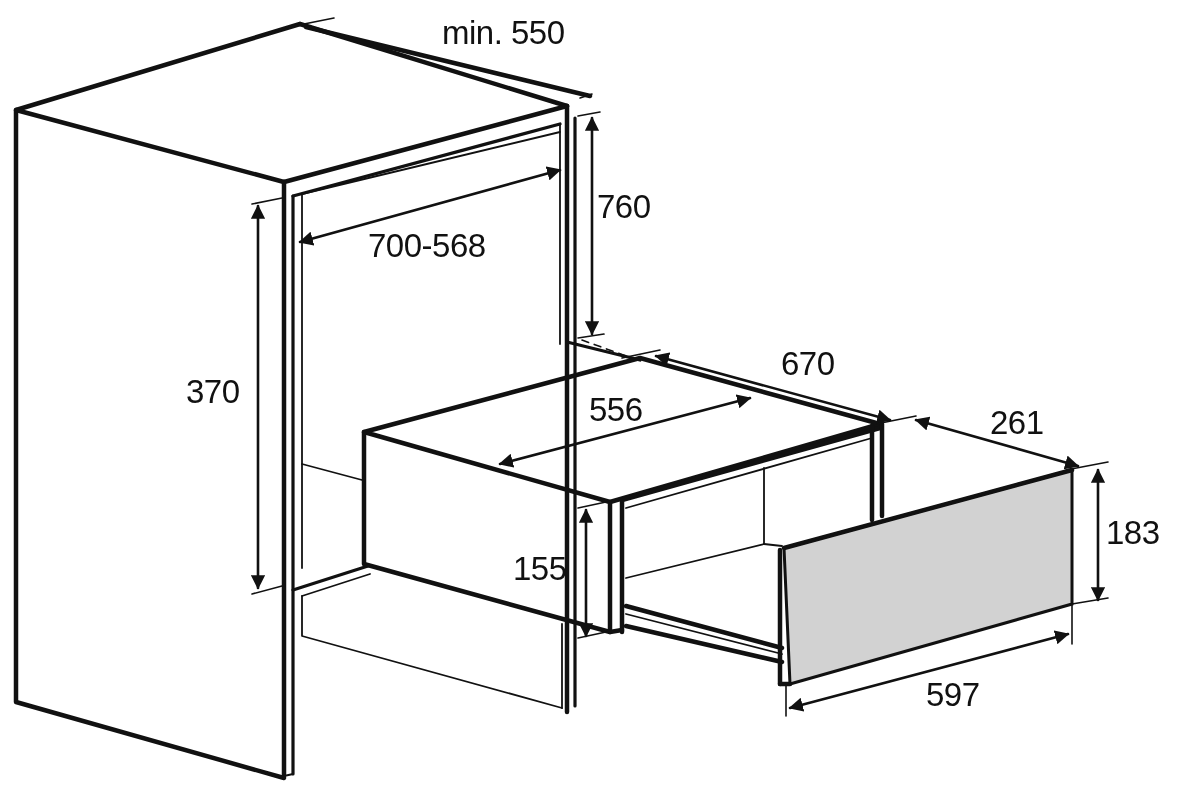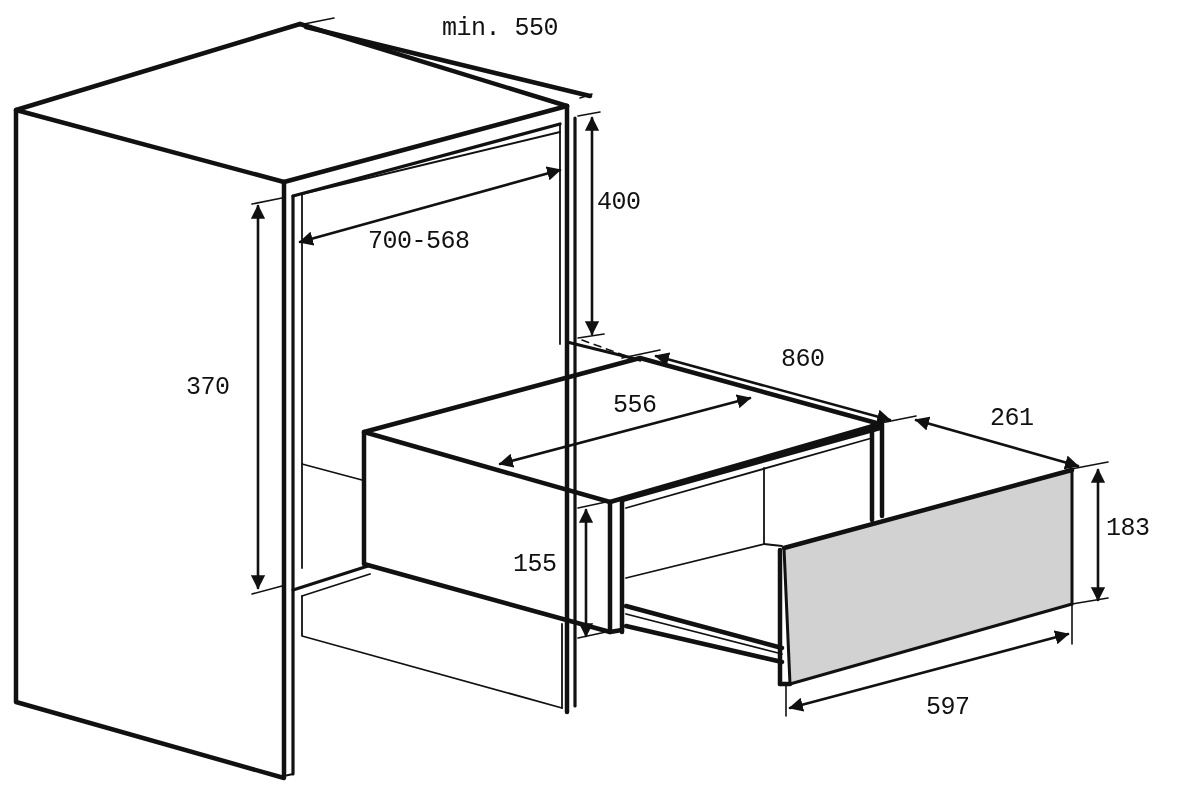--- a/index.html
+++ b/index.html
@@ -9,22 +9,22 @@
     .thk { stroke-width: 4.5; }
     .med { stroke-width: 3.2; }
     .thn { stroke-width: 1.8; }
     .dim { stroke-width: 2.6; }
     .ext { stroke-width: 1.6; }
     .dash { stroke-dasharray: 7 6; }
     .arrow { fill: #111111; stroke: none; }
     .panel { fill: #d2d2d2; stroke: #111111; stroke-width: 3; }
     .lbl {
       position: absolute;
-      font-family: Liberation Mono, monospace;
-      font-size: 25px;
+      font-family: Liberation Sans, sans-serif;
+      font-size: 33px;
       color: #111111;
       line-height: 1;
       white-space: nowrap;
       letter-spacing: -0.5px;
     }
   </style>
 </head>
 <body>
 
 <div id="diagram">
@@ -134,21 +134,21 @@
     <line class="ln dim" x1="1098" y1="470" x2="1098" y2="600" marker-start="url(#ah)" marker-end="url(#ah)"></line>
 
     <line class="ln ext" x1="786" y1="686" x2="786" y2="716"></line>
     <line class="ln ext" x1="1072" y1="604" x2="1072" y2="644"></line>
     <line class="ln dim" x1="790" y1="708" x2="1068" y2="634" marker-start="url(#ah)" marker-end="url(#ah)"></line>
   </g>
 </svg>
 
 <div class="lbl" style="left:442px; top:16px;">min. 550</div>
 <div class="lbl" style="left:368px; top:229px;">700-568</div>
-<div class="lbl" style="left:597px; top:190px;">400</div>
+<div class="lbl" style="left:597px; top:190px;">760</div>
 <div class="lbl" style="left:186px; top:375px;">370</div>
-<div class="lbl" style="left:781px; top:347px;">860</div>
-<div class="lbl" style="left:584px; top:393px;padding-left:29px;">556</div>
+<div class="lbl" style="left:781px; top:347px;">670</div>
+<div class="lbl" style="left:560px; top:393px;padding-left:29px;">556</div>
 <div class="lbl" style="left:990px; top:406px;">261</div>
 <div class="lbl" style="left:513px; top:552px;">155</div>
 <div class="lbl" style="left:1106px; top:516px;">183</div>
-<div class="lbl" style="left:926px; top:678px;margin-top:17px;">597</div>
+<div class="lbl" style="left:926px; top:678px;">597</div>
 </div>
 
 </body></html>

